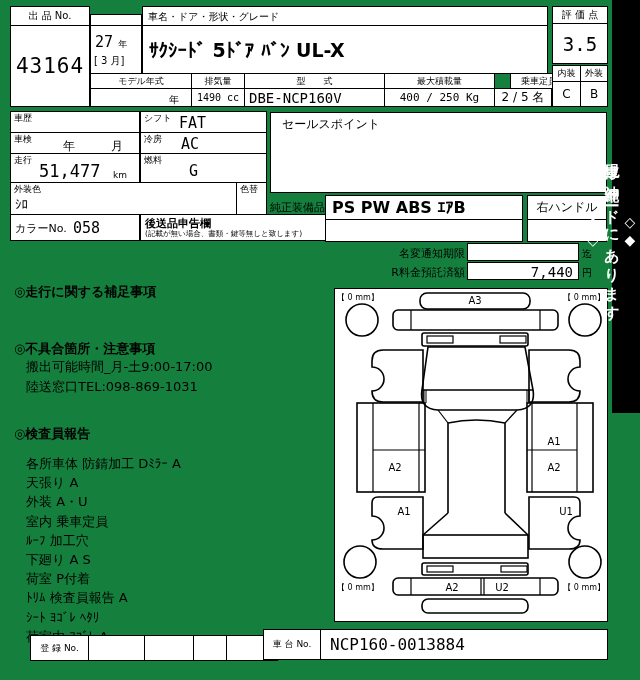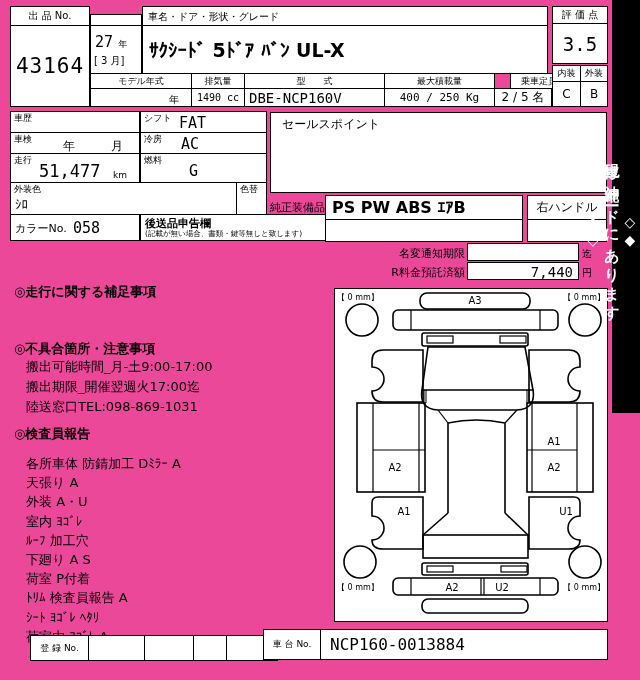--- a/index.html
+++ b/index.html
@@ -1,16 +1,16 @@
 <!DOCTYPE html>
 <html><head>
 <meta charset="utf-8">
 <style>
   html,body{margin:0;padding:0;background:#fff;}
-  #sheet{position:relative;width:640px;height:680px;background:#ec4899;color:#000;
+  #sheet{position:relative;width:640px;height:680px;background:#15803d;color:#000;
          font-family:"DejaVu Sans","Liberation Sans",sans-serif;overflow:hidden;}
   .cell{position:absolute;border:1px solid #000;box-sizing:border-box;background:#fff;}
   .abs{position:absolute;box-sizing:border-box;}
   .corner-lbl{position:absolute;top:1px;left:3px;font-size:9px;line-height:10px;}
   .center{display:flex;align-items:center;justify-content:center;text-align:center;}
   .mono{font-family:"DejaVu Sans Mono","Liberation Mono",monospace;}
   .hdr-lbl{font-size:9px;display:flex;align-items:center;justify-content:center;}
   .banner{position:absolute;left:612px;top:0;width:28px;height:413px;background:#000;color:#fff;
           writing-mode:vertical-rl;text-orientation:upright;font-size:15px;font-weight:bold;
           display:flex;flex-direction:column;align-items:center;box-sizing:border-box;padding-top:50px;}
@@ -128,30 +128,29 @@
   <div class="cell" style="left:467px;top:262px;width:112px;height:18px;text-align:right;padding:1px 5px 0 0;font-size:14px;">
     <span class="mono">7,440</span>
   </div>
   <div class="abs" style="left:582px;top:266px;font-size:10px;">円</div>
 
   <div class="note-title" style="left:14px;top:283px;">◎走行に関する補足事項</div>
 
   <div class="note-title" style="left:14px;top:340px;">◎不具合箇所・注意事項</div>
   <div class="note-lines" style="left:26px;top:357px;line-height:20px;">
     <div>搬出可能時間_月-土9:00-17:00</div>
-    <div>搬出期限_開催翌週火17:00迄</div>
     <div>陸送窓口TEL:098-869-1031</div>
   </div>
 
   <div class="note-title" style="left:14px;top:425px;">◎検査員報告</div>
   <div class="note-lines" style="left:26px;top:441px;line-height:19.2px;margin-top:13px;">
     <div>各所車体 防錆加工  Dﾐﾗｰ A</div>
     <div>天張り A</div>
     <div>外装 A・U</div>
-    <div>室内 ﾖｺﾞﾚ</div>
+    <div>室内 乗車定員</div>
     <div>ﾙｰﾌ 加工穴</div>
     <div>下廻り A S</div>
     <div>荷室 P付着</div>
     <div>ﾄﾘﾑ 検査員報告 A</div>
     <div>ｼｰﾄ ﾖｺﾞﾚ ﾍﾀﾘ</div>
     <div>荷室内 ﾖｺﾞﾚ A</div>
   </div>
 
   <div class="cell" style="left:334px;top:288px;width:274px;height:334px;">
     <svg width="272" height="332" viewBox="0 0 272 332">

